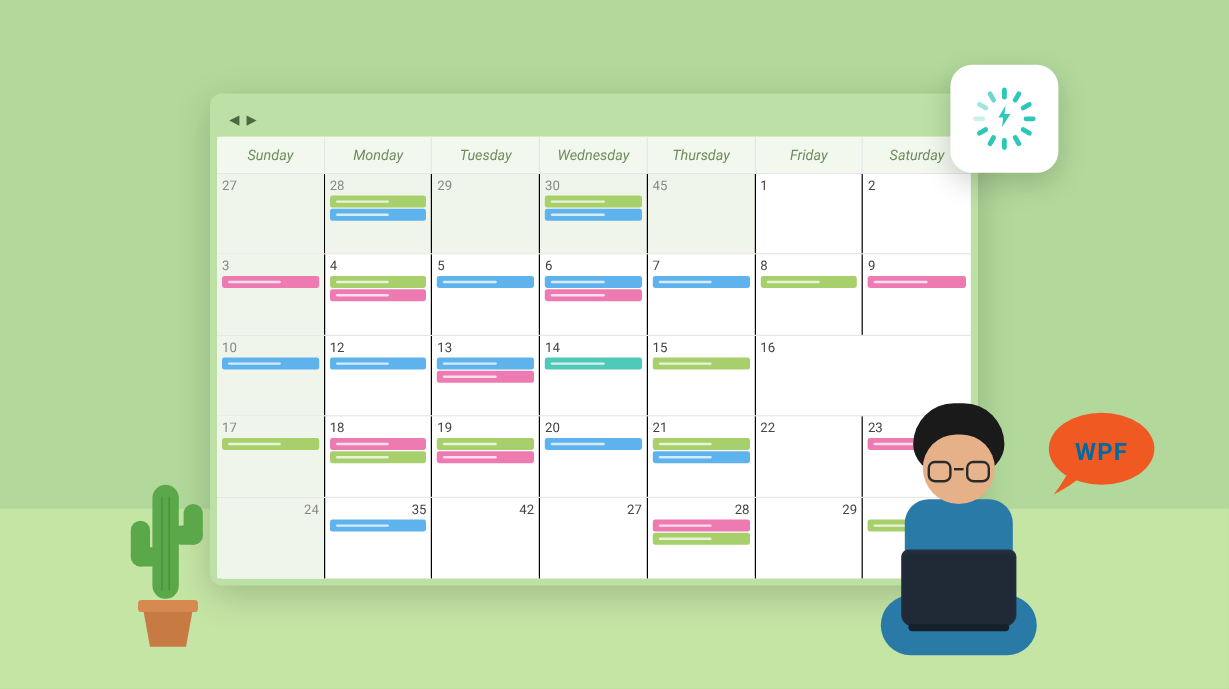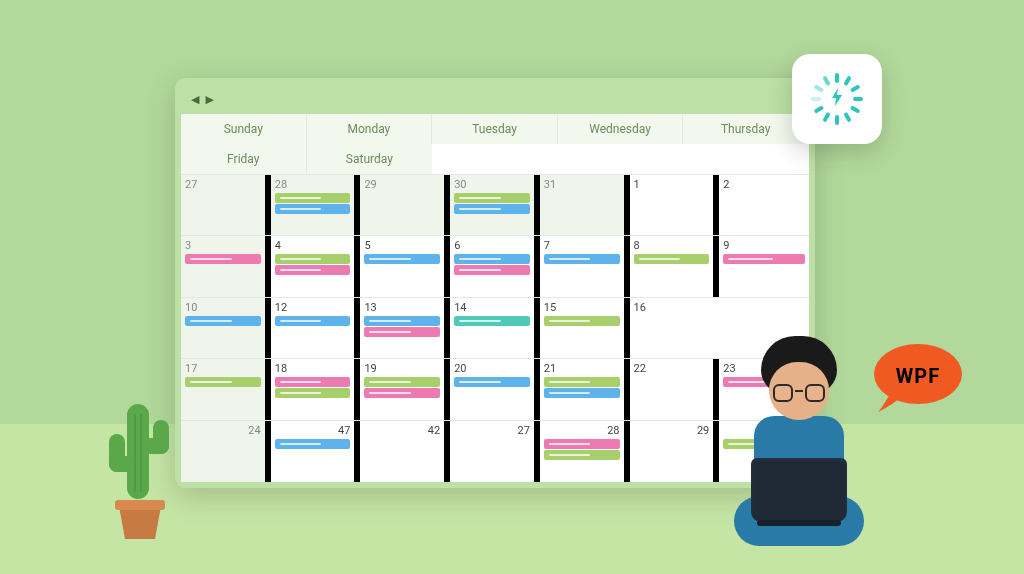--- a/index.html
+++ b/index.html
@@ -46,22 +46,23 @@
   .calendar-body {
     background: #fff;
     border-radius: 4px;
     flex: 1;
     display: flex;
     flex-direction: column;
     height: calc(100% - 30px);
   }
   .day-headers {
     display: grid;
-    grid-template-columns: repeat(5, 1fr);
+    grid-template-columns: repeat(7, 1fr);
     border-bottom: 1px solid #e6e6e6;
+    font-style: italic;
   }
   .day-header {
     text-align: center;
     padding: 8px 0;
     font-size: 12px;
     color: #6f8c5c;
     background: #f2f8ee;
     border-right: 1px solid #e6e6e6;
   }
   .day-header:last-child { border-right: none; }
@@ -70,21 +71,21 @@
     display: grid;
     grid-template-rows: repeat(5, 1fr);
   }
   .week {
     display: grid;
     grid-template-columns: repeat(7, 1fr);
     border-bottom: 1px solid #e6e6e6;
   }
   .week:last-child { border-bottom: none; text-align: right; }
   .day-cell {
-    border-right: 6px solid #000000;
+    border-right: 1px solid #000000;
     padding: 3px 4px 2px 4px;
     position: relative;
     display: flex;
     flex-direction: column;
     gap: 1px;
   }
   .day-cell:last-child { border-right: none; }
   .day-num {
     font-size: 11px;
     color: #444;
@@ -236,21 +237,21 @@
     width: 92px;
     height: 72px;
   }
   .speech-bubble svg { width: 100%; height: 100%; }
   .bubble-text {
     position: absolute;
     top: 22px;
     left: 0;
     right: 0;
     text-align: center;
-    color: #000000;
+    color: #0369a1;
     font-weight: 700;
     font-size: 20px;
     letter-spacing: 1px;
   }
 </style>
 </head>
 <body>
 
 <div class="ground"></div>
 
@@ -281,21 +282,21 @@
           </div>
           <div class="day-cell shade">
             <div class="day-num">29</div>
           </div>
           <div class="day-cell shade">
             <div class="day-num">30</div>
             <div class="event-bar" style="background: rgb(167, 207, 107);"></div>
             <div class="event-bar" style="background: rgb(94, 179, 236);"></div>
           </div>
           <div class="day-cell shade">
-            <div class="day-num">31</div>
+            <div class="day-num">45</div>
           </div>
           <div class="day-cell">
             <div class="day-num">1</div>
           </div>
           <div class="day-cell">
             <div class="day-num">2</div>
           </div>
         </div>
         <div class="week">
           <div class="day-cell shade">
@@ -385,21 +386,21 @@
           <div class="day-cell">
             <div class="day-num">23</div>
             <div class="event-bar" style="background: rgb(237, 123, 177);"></div>
           </div>
         </div>
         <div class="week">
           <div class="day-cell shade">
             <div class="day-num">24</div>
           </div>
           <div class="day-cell">
-            <div class="day-num">47</div>
+            <div class="day-num">35</div>
             <div class="event-bar" style="background: rgb(94, 179, 236);"></div>
           </div>
           <div class="day-cell">
             <div class="day-num">42</div>
           </div>
           <div class="day-cell">
             <div class="day-num">27</div>
           </div>
           <div class="day-cell">
             <div class="day-num">28</div>

